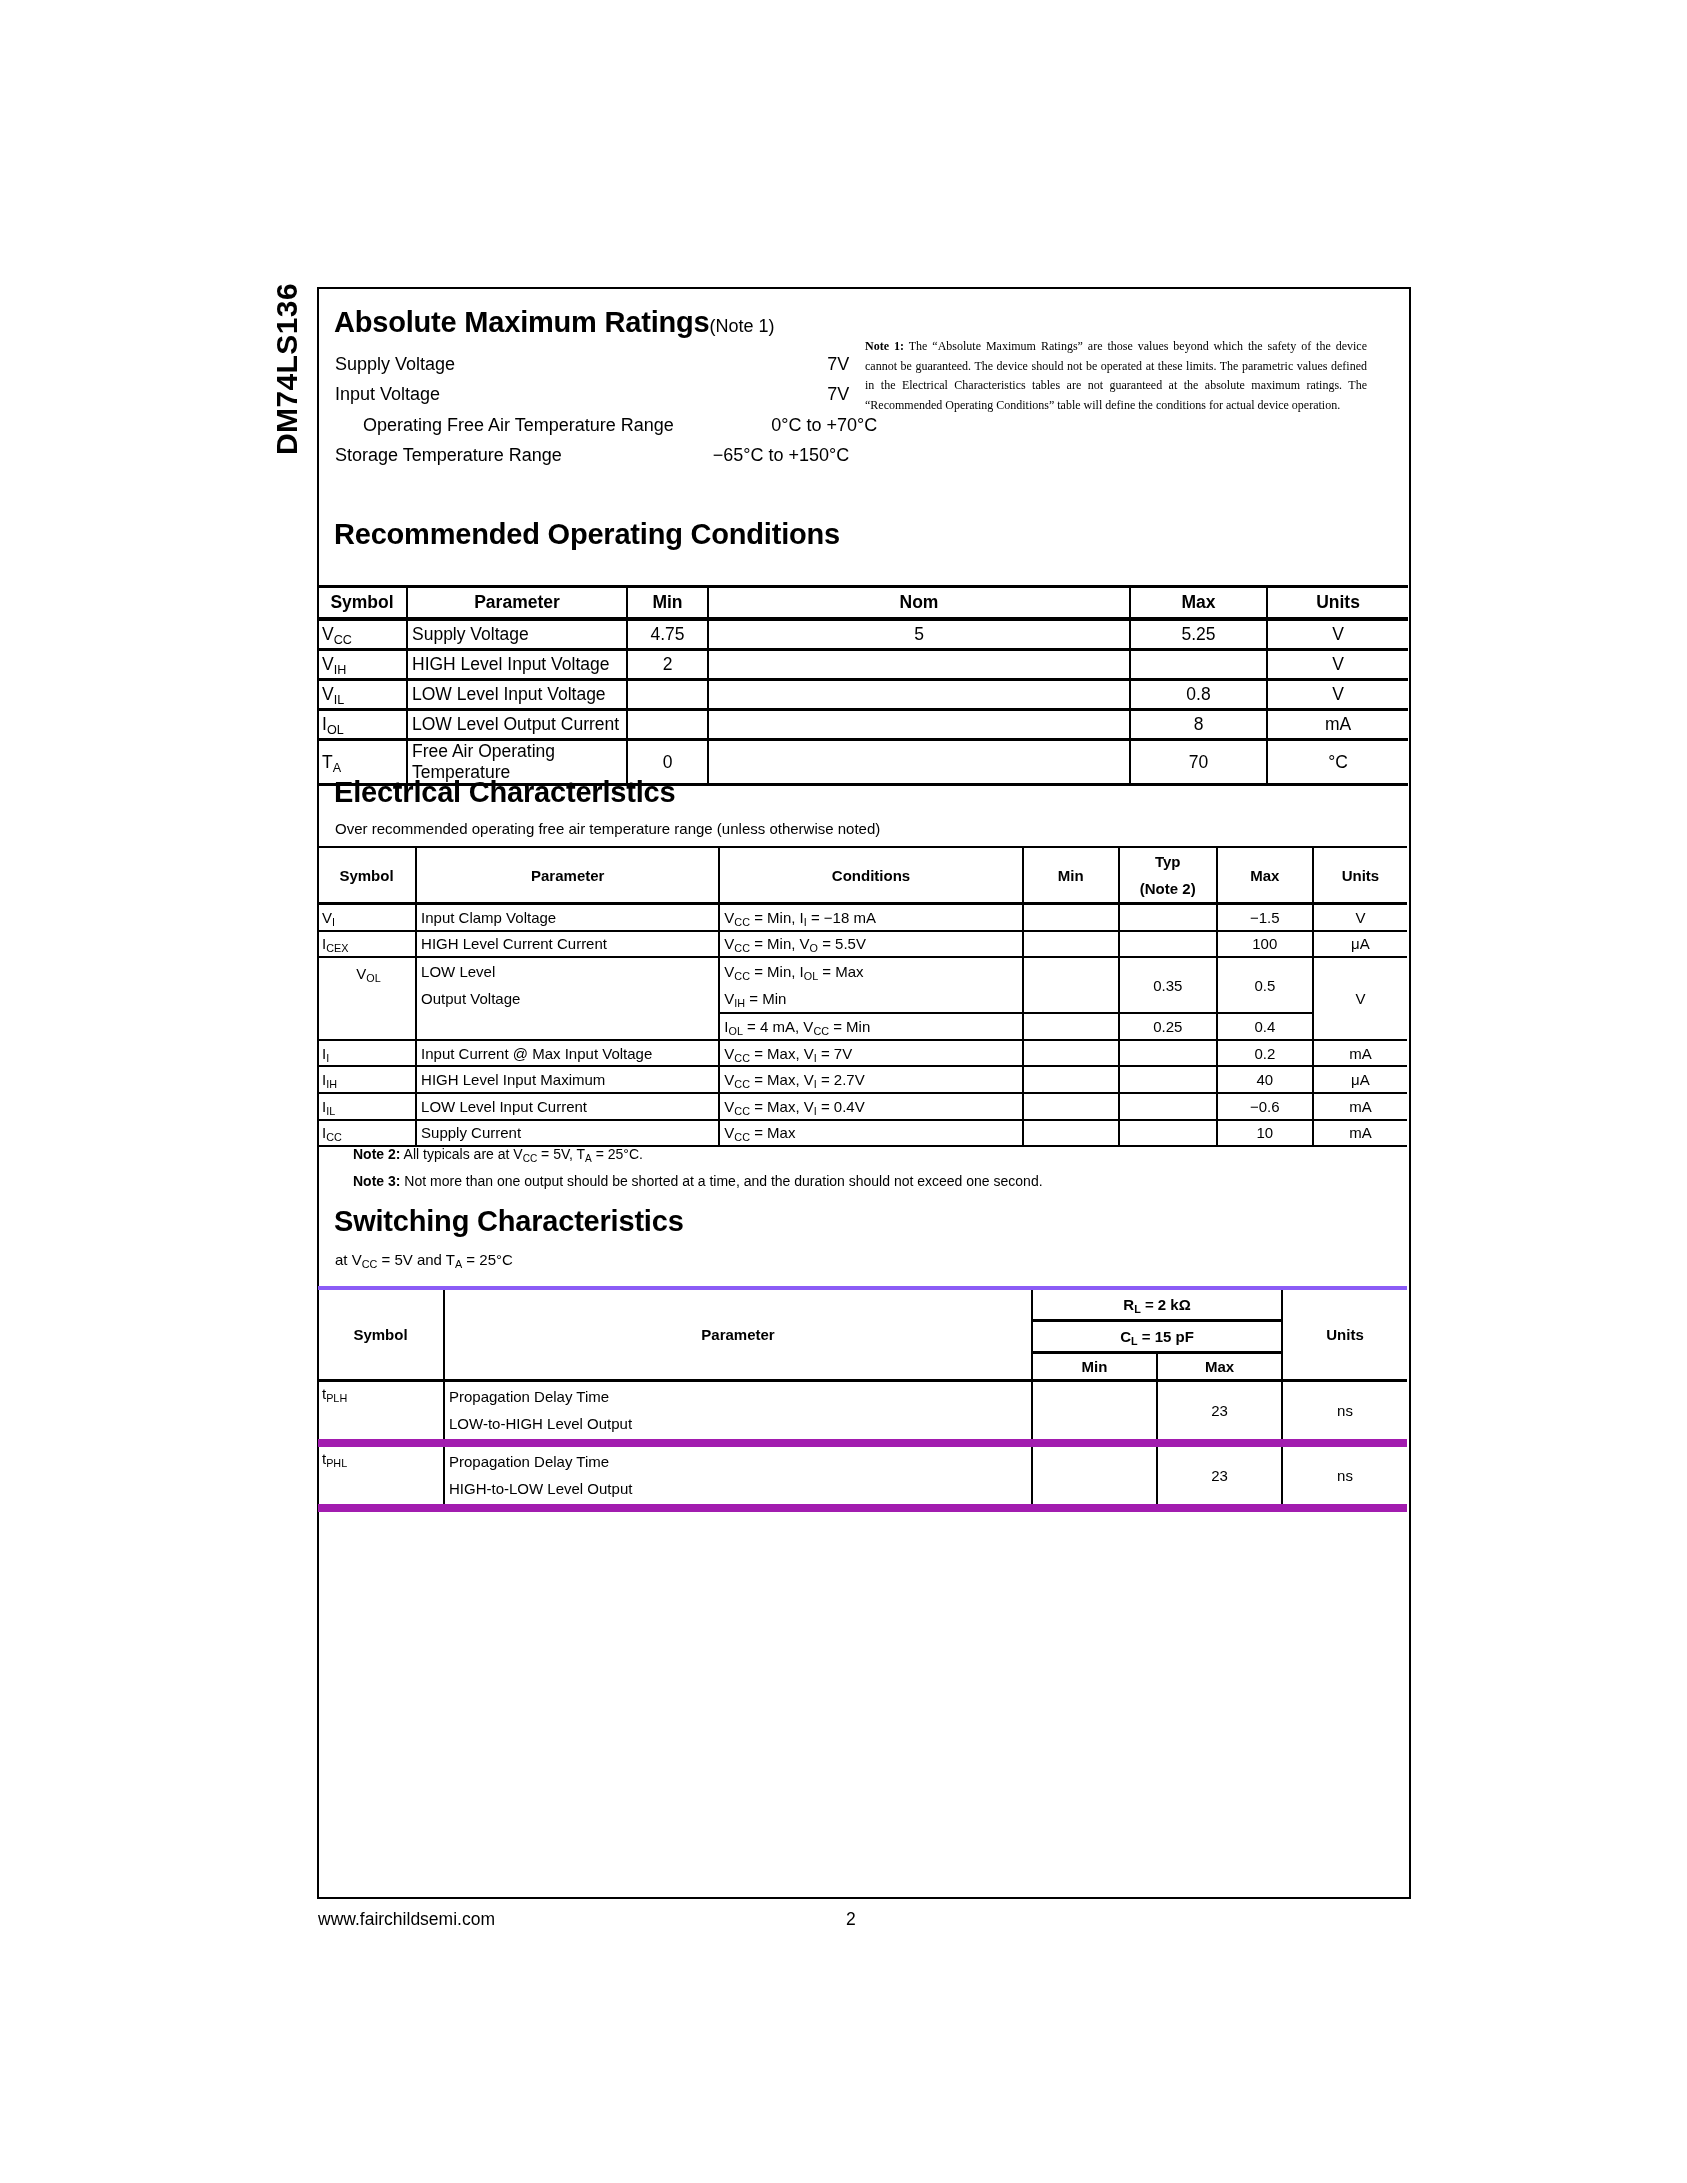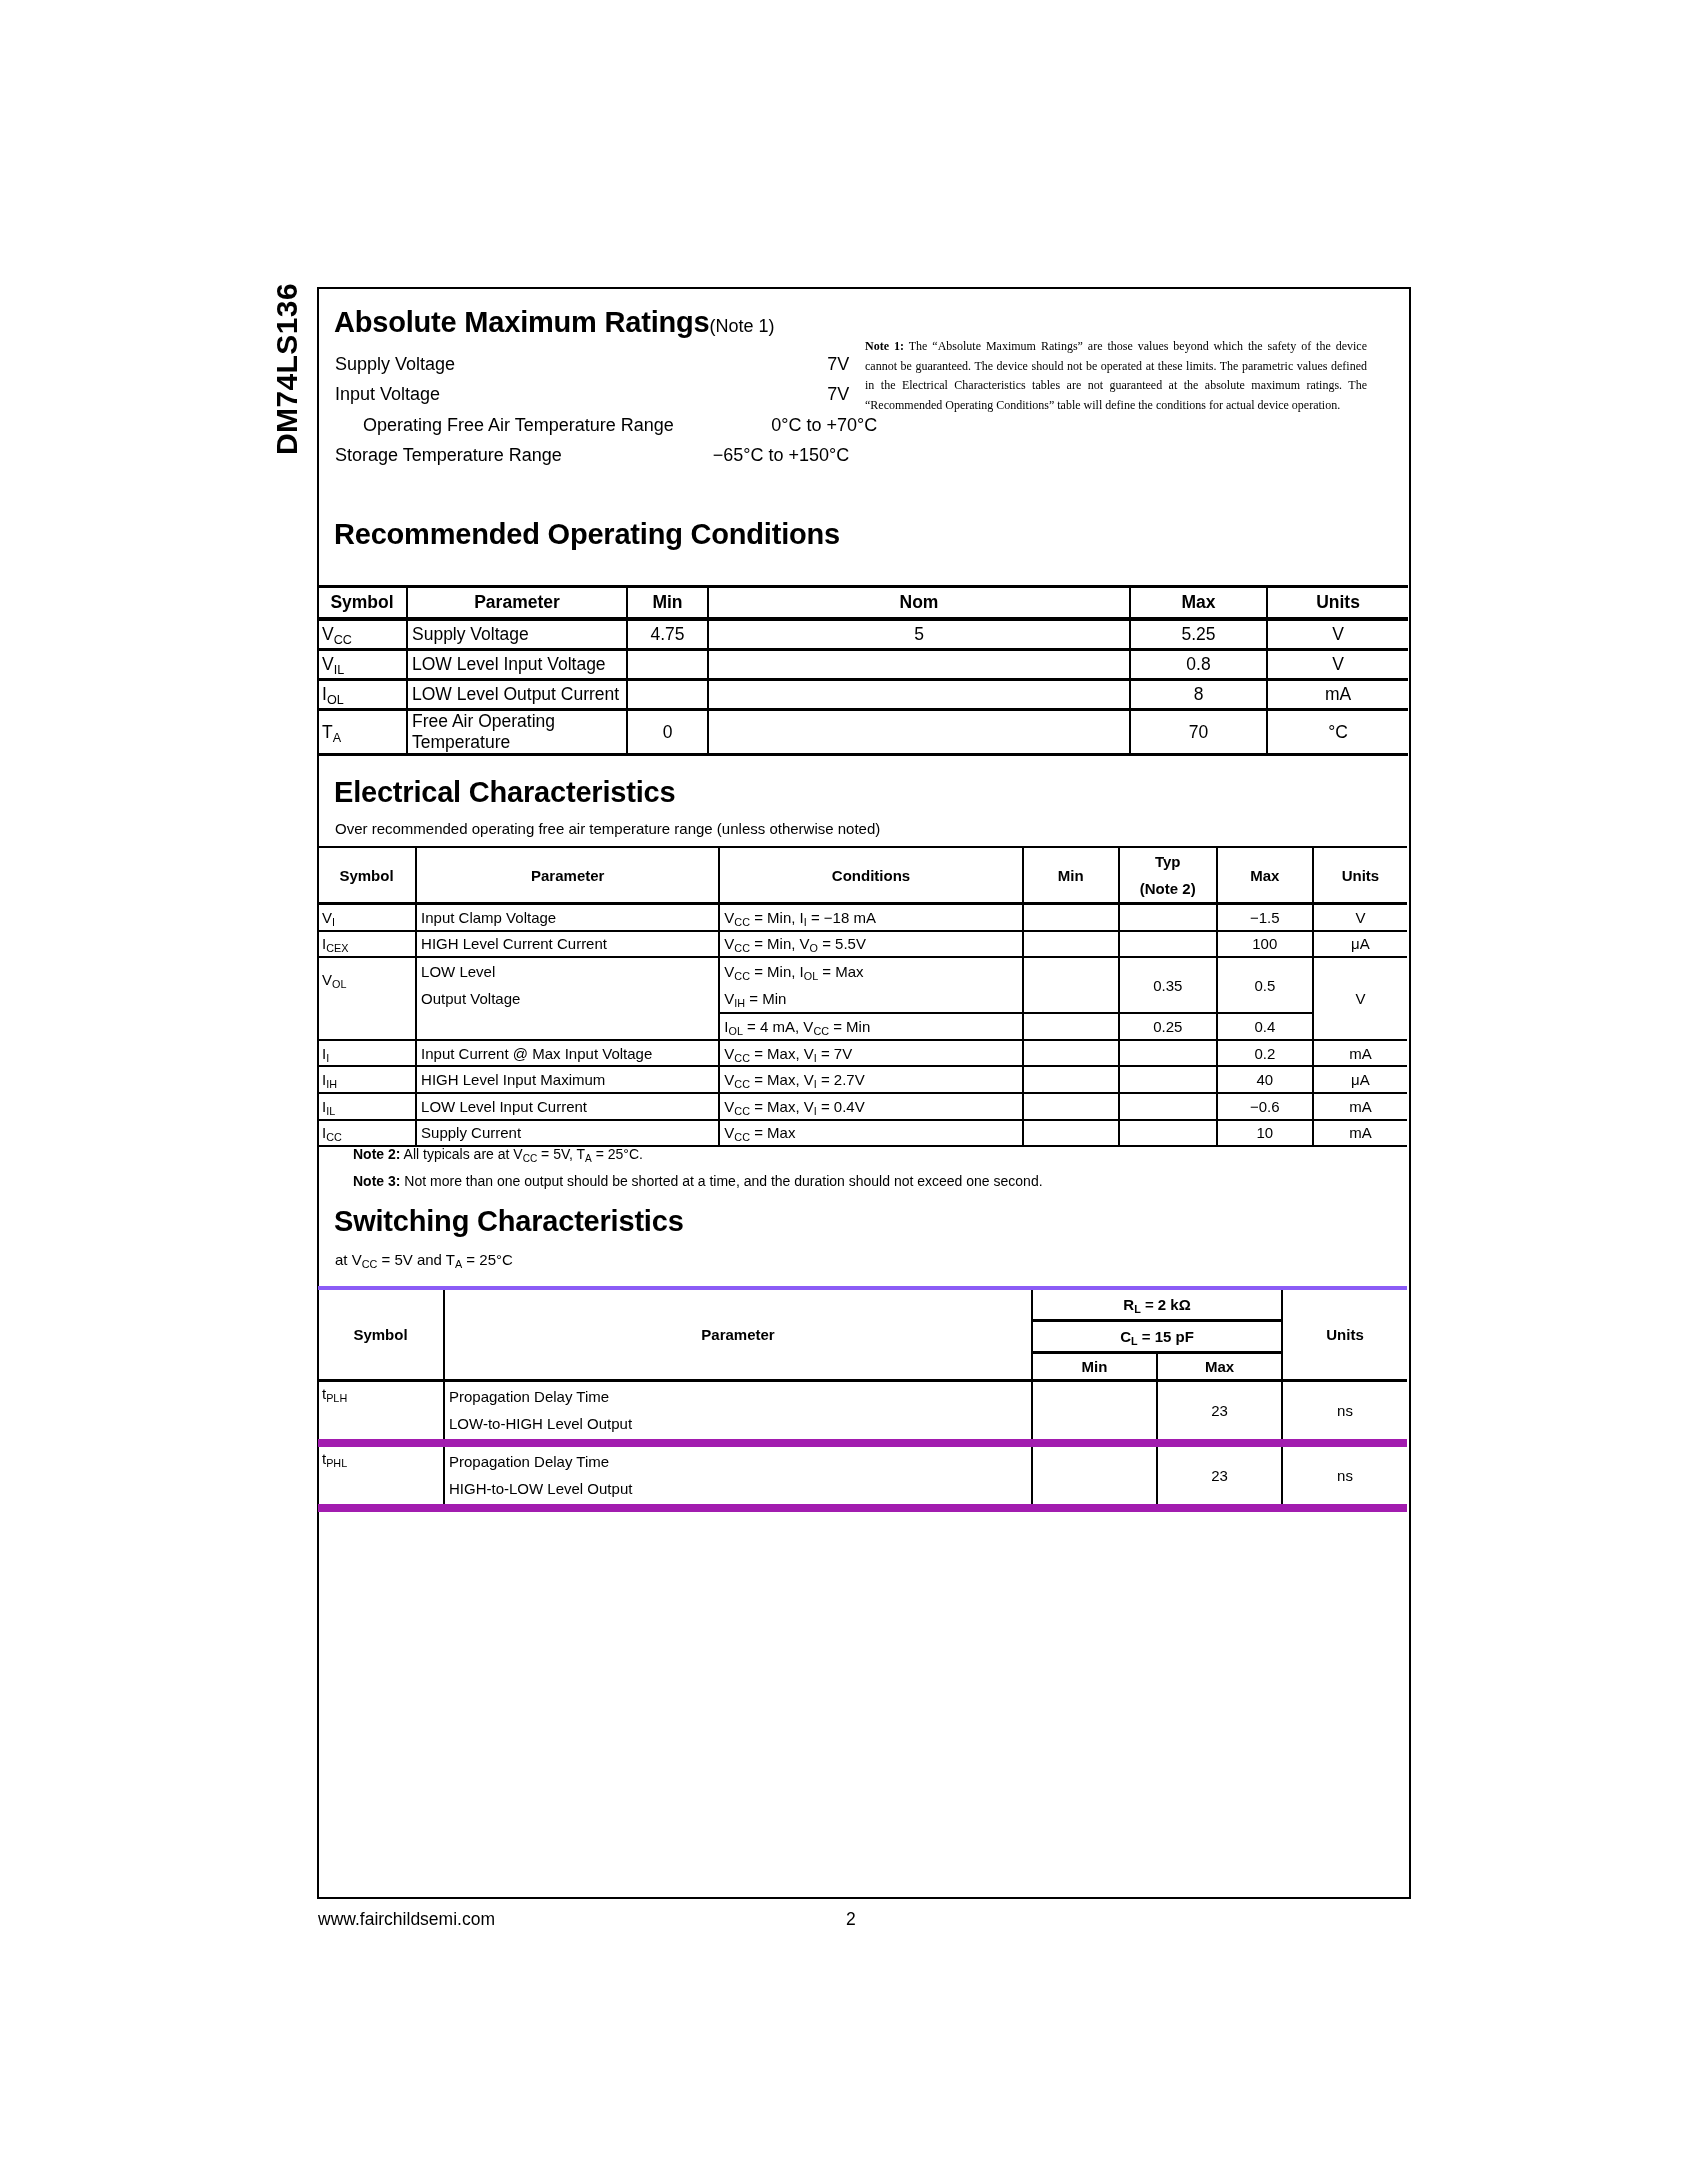--- a/index.html
+++ b/index.html
@@ -109,20 +109,28 @@
   </tr>
   <tr>
     <td class="l"><span>V</span><sub>CC</sub></td>
     <td class="l">Supply Voltage</td>
     <td class="c">4.75</td>
     <td class="c">5</td>
     <td class="c">5.25</td>
     <td class="c">V</td>
   </tr>
   <tr>
+    <td class="l"><span>V</span><sub>IH</sub></td>
+    <td class="l">HIGH Level Input Voltage</td>
+    <td class="c">2</td>
+    <td class="c"></td>
+    <td class="c"></td>
+    <td class="c">V</td>
+  </tr>
+  <tr>
     <td class="l"><span>V</span><sub>IL</sub></td>
     <td class="l">LOW Level Input Voltage</td>
     <td class="c"></td>
     <td class="c"></td>
     <td class="c">0.8</td>
     <td class="c">V</td>
   </tr>
   <tr>
     <td class="l"><span>I</span><sub>OL</sub></td>
     <td class="l">LOW Level Output Current</td>
@@ -180,21 +188,21 @@
     <td class="l"><span>I</span><sub>CEX</sub></td>
     <td class="l">HIGH Level Current Current</td>
     <td class="l"><span>V</span><sub>CC</sub><span> = Min, V</span><sub>O</sub><span> = 5.5V</span></td>
     <td class="c"></td>
     <td class="c"></td>
     <td class="c">100</td>
     <td class="c">μA</td>
   </tr>
 
   <tr>
-    <td class="l" rowspan="2" style="vertical-align:top; padding-top:13px; border-bottom:none;"><span>V</span><sub>OL</sub></td>
+    <td class="l" rowspan="2" style="vertical-align:top; padding-top:7px; border-bottom:none;text-align:center;"><span>V</span><sub>OL</sub></td>
     <td class="l tight" rowspan="2" style="vertical-align:top; border-bottom:none;"><span>LOW Level</span><br><span>Output Voltage</span></td>
     <td class="l tight" style="height:52px;"><span>V</span><sub>CC</sub><span> = Min, I</span><sub>OL</sub><span> = Max</span><br><span>V</span><sub>IH</sub><span> = Min</span></td>
     <td class="c"></td>
     <td class="c">0.35</td>
     <td class="c">0.5</td>
     <td class="c" rowspan="2">V</td>
   </tr>
   <tr>
     <td class="l"><span>I</span><sub>OL</sub><span> = 4 mA, V</span><sub>CC</sub><span> = Min</span></td>
     <td class="c"></td>

